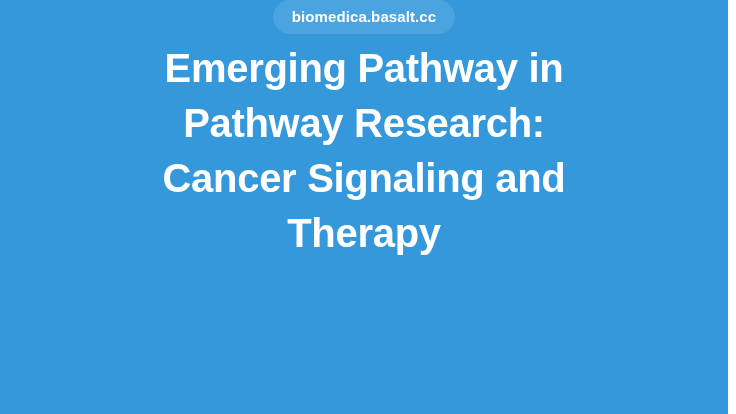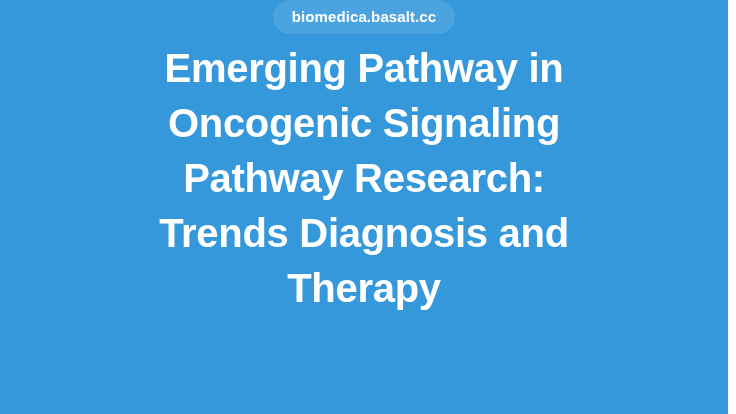--- a/index.html
+++ b/index.html
@@ -57,19 +57,18 @@
 </style>
 </head>
 <body>
 
 <div class="slide">
 
   <div class="domain-badge">biomedica.basalt.cc</div>
 
   <div class="title-block">
     <span class="title-line">Emerging Pathway in</span>
-    <span class="title-line">Oncogenic Signaling</span>
     <span class="title-line">Pathway Research:</span>
-    <span class="title-line">Trends Diagnosis and</span>
+    <span class="title-line">Cancer Signaling and</span>
     <span class="title-line">Therapy</span>
   </div>
 
 </div>
 
 </body></html>

